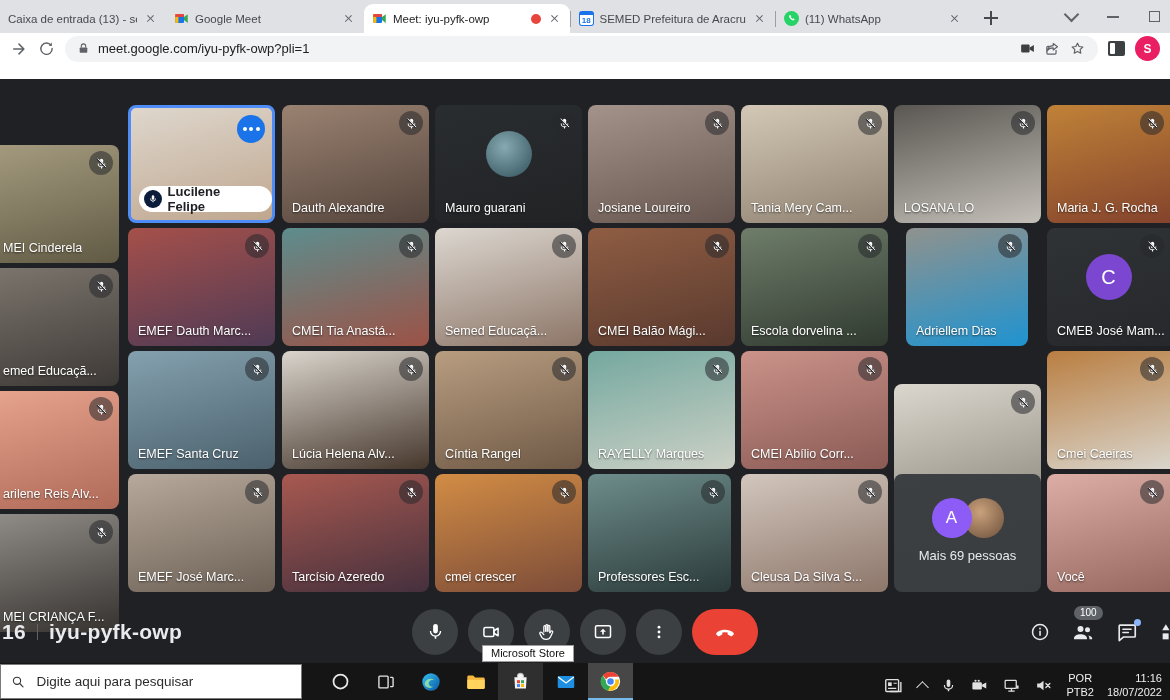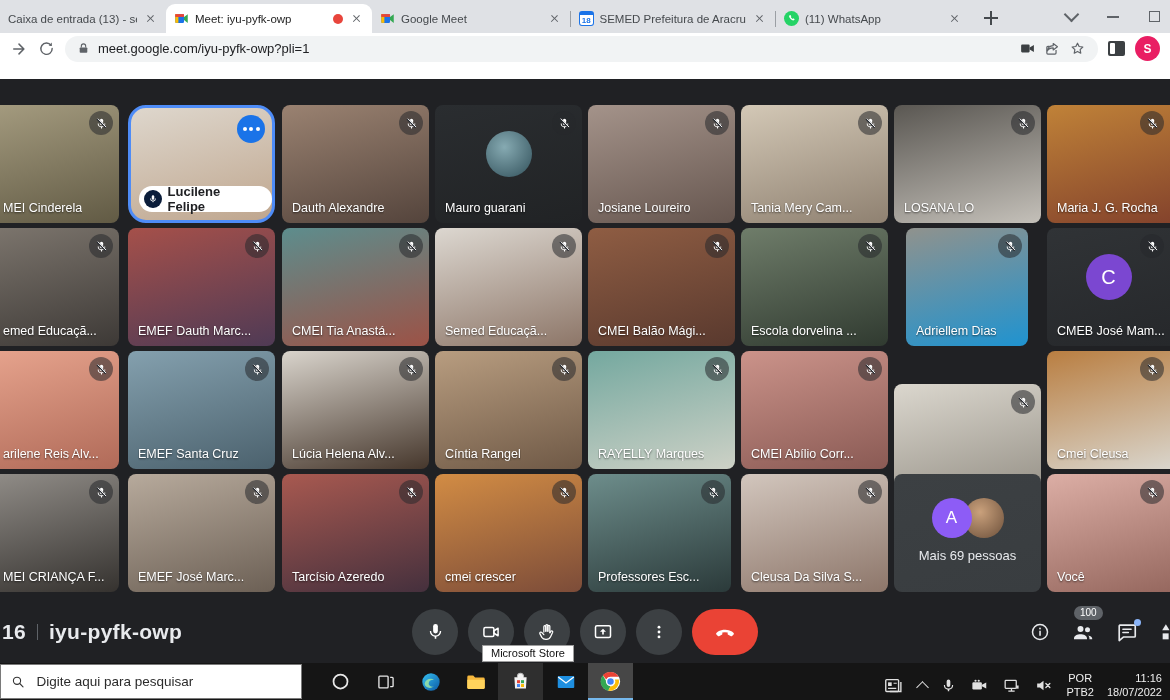--- a/index.html
+++ b/index.html
@@ -41,23 +41,23 @@
            align-items:center;gap:8px;padding:0 12px;min-width:0;}
   .url{font-size:13px;color:#202124;flex:1 1 auto;overflow:hidden;white-space:nowrap;}
   .sidepanel{width:17px;height:15px;background:#3c4043;border-radius:2px;position:relative;}
   .sidepanel::before{content:"";position:absolute;left:2px;top:2px;width:5px;height:11px;background:#fff;border-radius:1px;}
   .avatarS{width:25px;height:25px;border-radius:50%;background:#e91e63;color:#fff;font-size:12px;
            font-weight:bold;display:flex;align-items:center;justify-content:center;}
 
   
   .meetpage{position:absolute;top:79px;left:0;right:0;bottom:37px;background:#202124;overflow:hidden;}
   .tile{position:absolute;height:118px;border-radius:8px;overflow:hidden;box-sizing:border-box;}
-  .tile.cutl{border-top-left-radius:0;border-bottom-left-radius:0;}
+  .tile.cutl{border-top-left-radius:0;border-bottom-left-radius:0;margin-top:40px;}
   .tile.cutr{border-top-right-radius:0;border-bottom-right-radius:0;}
-  .tile.act{border:3px solid #4e8cf7;border-radius:18px;}
+  .tile.act{border:3px solid #4e8cf7;border-radius:8px;}
   .nm{position:absolute;left:10px;bottom:8px;font-size:12.5px;color:#fff;
       text-shadow:0 1px 2px rgba(0,0,0,.6);white-space:nowrap;max-width:94%;overflow:hidden;}
   .cutl .nm{left:3px;}
   .micoff{position:absolute;top:6px;right:6px;width:24px;height:24px;border-radius:50%;
           background:rgba(38,40,43,.55);display:flex;align-items:center;justify-content:center;}
   .menubtn{position:absolute;top:7px;right:7px;width:28px;height:28px;border-radius:50%;
            background:#1a73e8;display:flex;align-items:center;justify-content:center;gap:2.5px;}
   .menubtn i{width:4px;height:4px;border-radius:50%;background:#fff;}
   .pill{position:absolute;left:8px;bottom:8px;background:#fff;border-radius:14px;height:26px;
         display:flex;align-items:center;gap:6px;padding:0 13px 0 5px;font-size:13px;color:#202124;font-weight:bold;}
@@ -114,43 +114,43 @@
 </head>
 <body>
 
 <div class="screen">
 
   <div class="tabstrip">
     <div class="tab" style="width:150px">
       <span class="lbl">Caixa de entrada (13) - seme</span>
       <span class="xbtn"></span>
     </div>
+    <div class="tab" style="width:182px">
+      <span class="favicon">
+        <svg viewBox="0 0 24 24" width="15" height="15">
+            <rect x="2" y="5" width="14" height="14" rx="2" fill="#1a73e8"></rect>
+            <rect x="2" y="5" width="5" height="14" fill="#fbbc05"></rect>
+            <rect x="2" y="5" width="14" height="4.5" fill="#ea4335"></rect>
+            <path d="M16 9.5l6-4.5v14l-6-4.5z" fill="#34a853"></path>
+          </svg>
+      </span>
+      <span class="lbl">Google Meet</span>
+      <span class="xbtn"></span>
+    </div>
     <div class="tab active" style="width:190px">
       <span class="favicon">
         <svg viewBox="0 0 24 24" width="15" height="15">
             <rect x="2" y="5" width="14" height="14" rx="2" fill="#1a73e8"></rect>
             <rect x="2" y="5" width="5" height="14" fill="#fbbc05"></rect>
             <rect x="2" y="5" width="14" height="4.5" fill="#ea4335"></rect>
             <path d="M16 9.5l6-4.5v14l-6-4.5z" fill="#34a853"></path>
           </svg>
       </span>
       <span class="lbl">Meet: iyu-pyfk-owp</span>
       <span class="recdot"></span>
-      <span class="xbtn"></span>
-    </div>
-    <div class="tab" style="width:182px">
-      <span class="favicon">
-        <svg viewBox="0 0 24 24" width="15" height="15">
-            <rect x="2" y="5" width="14" height="14" rx="2" fill="#1a73e8"></rect>
-            <rect x="2" y="5" width="5" height="14" fill="#fbbc05"></rect>
-            <rect x="2" y="5" width="14" height="4.5" fill="#ea4335"></rect>
-            <path d="M16 9.5l6-4.5v14l-6-4.5z" fill="#34a853"></path>
-          </svg>
-      </span>
-      <span class="lbl">Google Meet</span>
       <span class="xbtn"></span>
     </div>
     <div class="tabsep"></div>
     <div class="tab" style="width:188px">
       <span class="fav-cal">18</span>
       <span class="lbl">SEMED Prefeitura de Aracruz</span>
       <span class="xbtn"></span>
     </div>
     <div class="tabsep"></div>
     <div class="tab" style="width:178px">
@@ -457,21 +457,21 @@
           <div class="micoff">
             <svg viewBox="0 0 24 24" width="13" height="13">
               <path fill="#fff" d="M12 15a3 3 0 0 0 3-3V6a3 3 0 0 0-6 0v6a3 3 0 0 0 3 3z"></path>
               <path fill="#fff" d="M17.3 12A5.3 5.3 0 0 1 6.7 12H5a7 7 0 0 0 6 6.9V21h2v-2.1A7 7 0 0 0 19 12h-1.7z"></path>
               <line x1="4" y1="3.5" x2="20" y2="19.5" stroke="#2a2d33" stroke-width="3.6"></line>
               <line x1="5.2" y1="3" x2="20.5" y2="18.6" stroke="#fff" stroke-width="1.8"></line>
             </svg>
           </div>
         </div>
         <div class="tile cutr" style="left: 1047px; top: 272px; width: 123px; background: linear-gradient(165deg, rgb(185, 126, 65), rgb(217, 213, 204));">
-          <div class="nm">Cmei Cleusa</div>
+          <div class="nm">Cmei Caeiras</div>
           <div class="micoff">
             <svg viewBox="0 0 24 24" width="13" height="13">
               <path fill="#fff" d="M12 15a3 3 0 0 0 3-3V6a3 3 0 0 0-6 0v6a3 3 0 0 0 3 3z"></path>
               <path fill="#fff" d="M17.3 12A5.3 5.3 0 0 1 6.7 12H5a7 7 0 0 0 6 6.9V21h2v-2.1A7 7 0 0 0 19 12h-1.7z"></path>
               <line x1="4" y1="3.5" x2="20" y2="19.5" stroke="#2a2d33" stroke-width="3.6"></line>
               <line x1="5.2" y1="3" x2="20.5" y2="18.6" stroke="#fff" stroke-width="1.8"></line>
             </svg>
           </div>
         </div>
         <div class="tile cutl" style="left: 0px; top: 395px; width: 119px; background: linear-gradient(165deg, rgb(143, 139, 134), rgb(53, 50, 47));">

